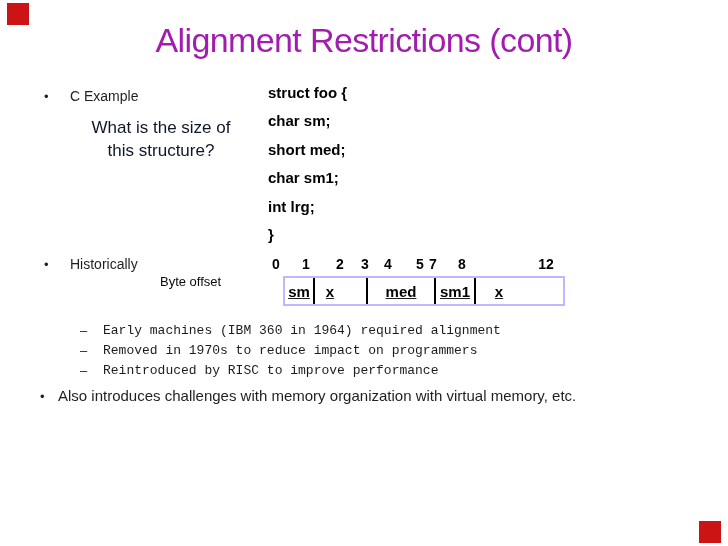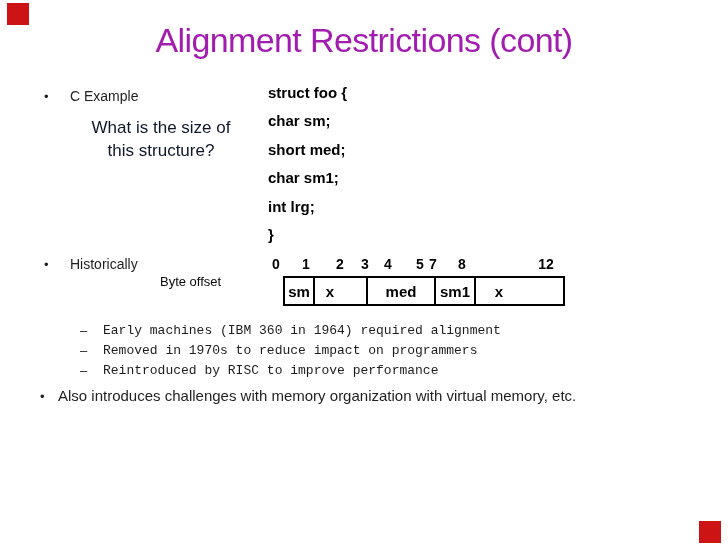--- a/index.html
+++ b/index.html
@@ -39,21 +39,21 @@
     font-weight:normal; font-size:13px; color:#0a0a0a; white-space:nowrap;
   }
 
   .off {
     position:absolute; top:256px; transform:translateX(-50%);
     font-weight:bold; font-size:14px; color:#000;
   }
 
   .mem-table {
     position:absolute; left:283px; top:276px; width:282px; height:30px;
-    border:2px solid #000000; box-sizing:border-box; display:flex; background:#fff;
+    border:2px solid #c4b5fd; box-sizing:border-box; display:flex; background:#fff;text-decoration:underline;
   }
   .cell {
     border-left:2px solid #000; box-sizing:border-box;
     display:flex; align-items:center; justify-content:center;
     font-weight:bold; font-size:15px; color:#000;
   }
   .cell:first-child { border-left:none; }
   .c0 { width:28px; } .c1 { width:32px; } .c2 { width:68px;margin-left:21px; }
   .c3 { width:40px; } .c4 { width:48px; } .c5 { flex:1; }
 

